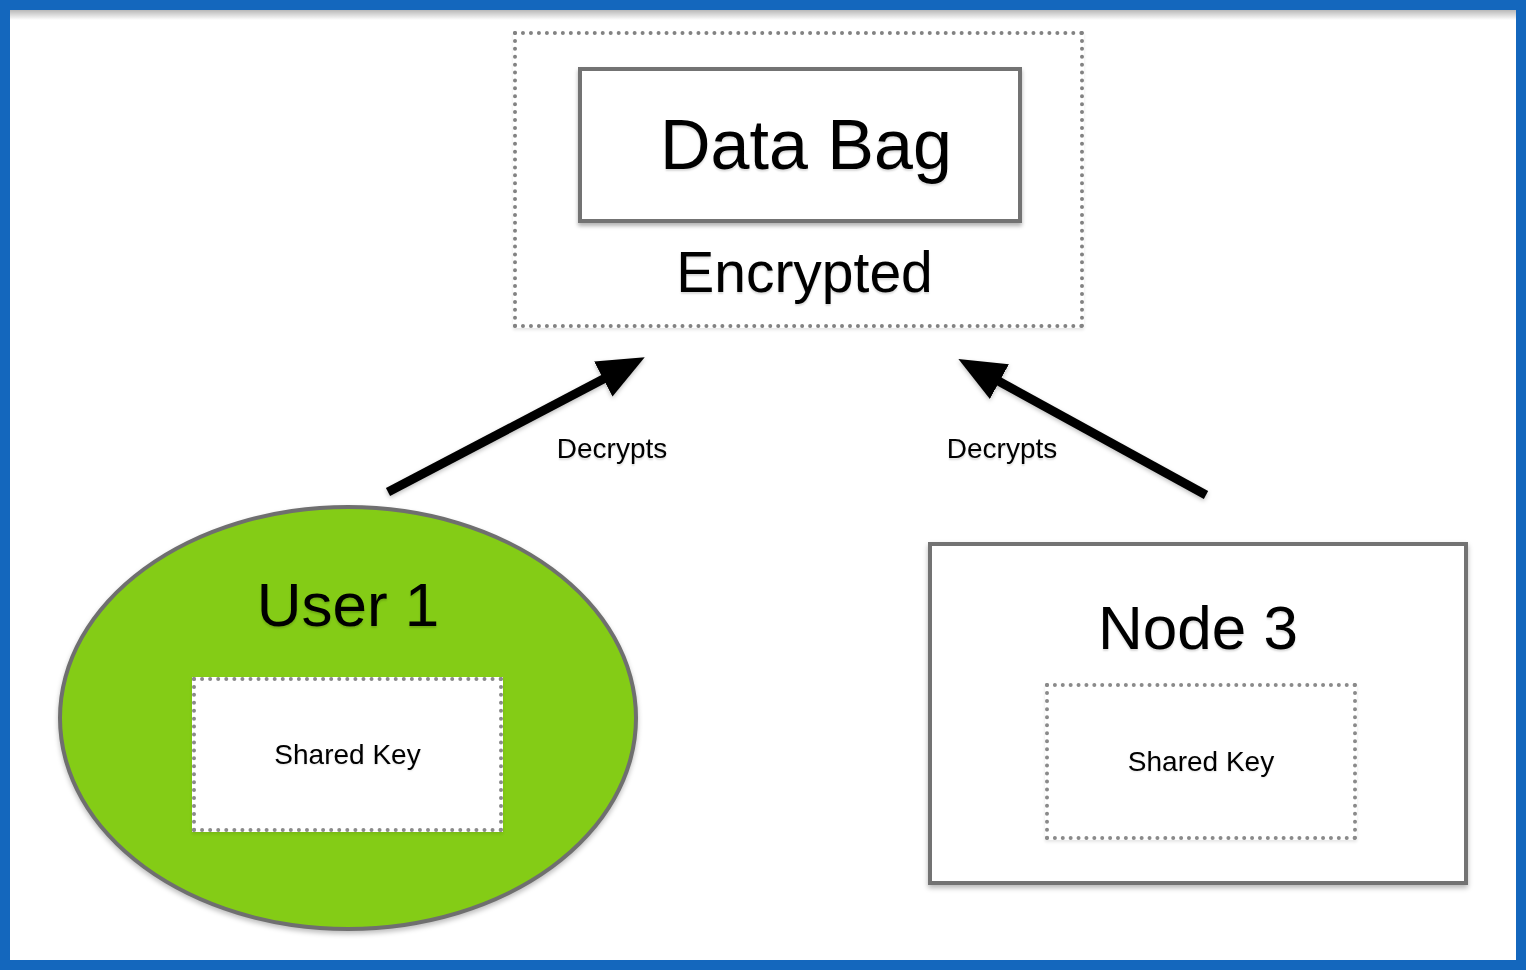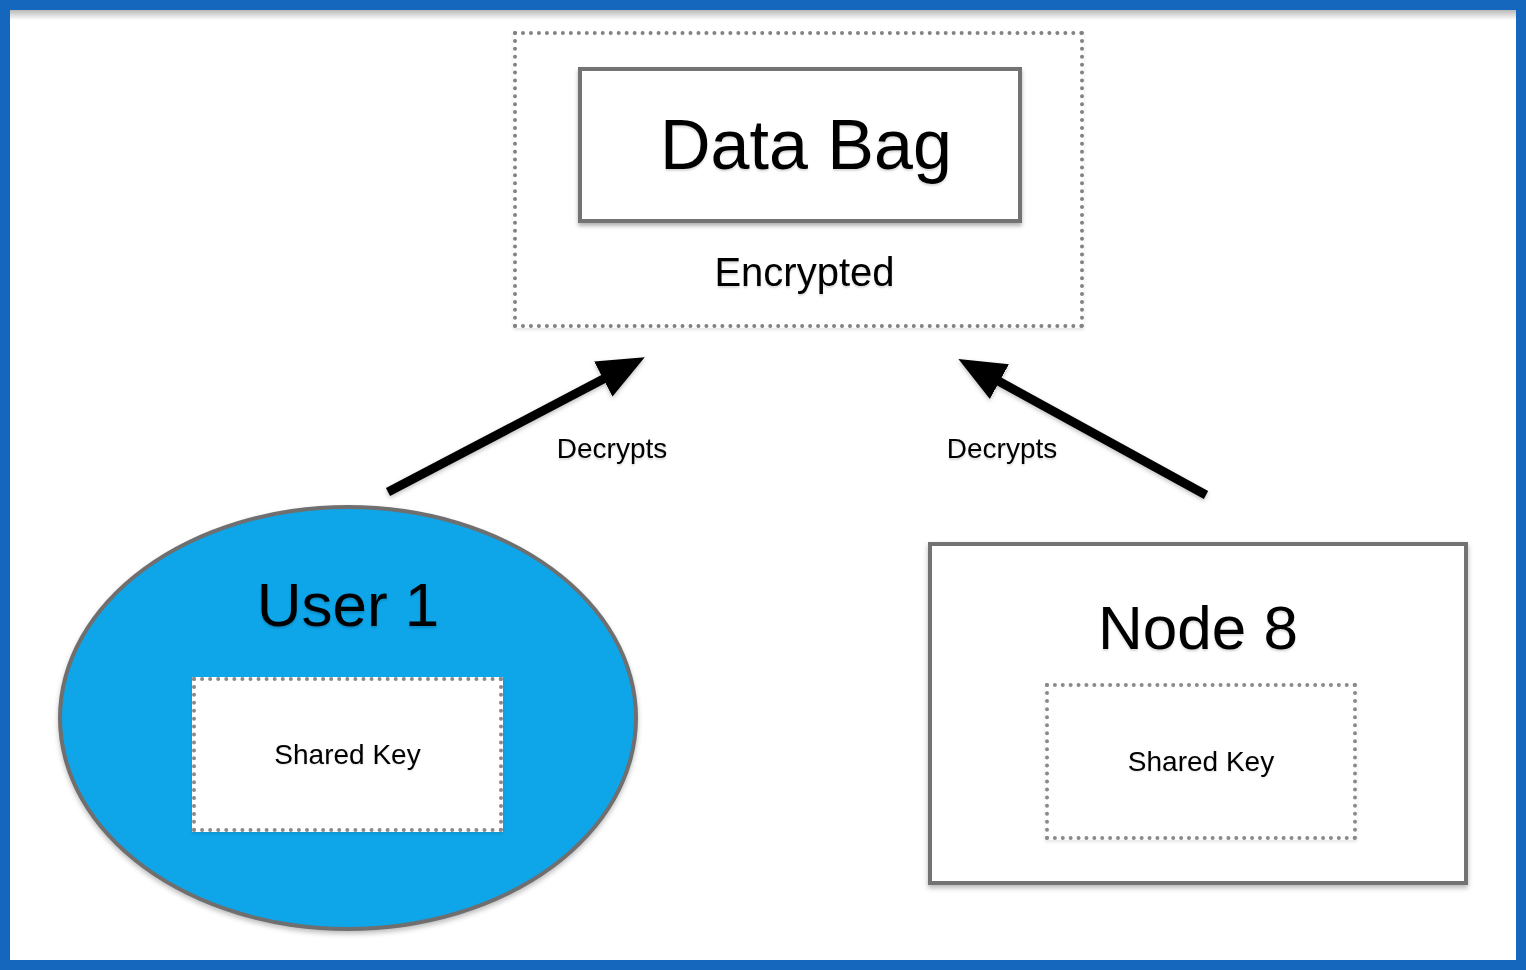--- a/index.html
+++ b/index.html
@@ -56,34 +56,34 @@
     text-shadow: 0 2px 2px rgba(0,0,0,0.15);
     white-space: nowrap;
   }
   .encrypted-label {
     position: absolute;
     left: 12px; right: 0;
     top: 187px; height: 100px;
     display: flex;
     align-items: center;
     justify-content: center;
-    font-size: 40px;
+    font-size: 57px;
     line-height: 1;
     text-shadow: 0 2px 2px rgba(0,0,0,0.15);
   }
 
   
   .user-ellipse {
     position: absolute;
     left: 48px; top: 495px;
     width: 580px; height: 426px;
     box-sizing: border-box;
     border: 4px solid #6f6f6f;
     border-radius: 50%;
-    background: #0ea5e9;
+    background: #84cc16;
     box-shadow: 0 3px 5px rgba(0,0,0,0.25);
   }
 
   
   .node-box {
     position: absolute;
     left: 918px; top: 532px;
     width: 540px; height: 343px;
     box-sizing: border-box;
     border: 4px solid #737373;
@@ -184,18 +184,18 @@
   <div class="decrypts right">Decrypts</div>
 
   <div class="user-ellipse">
     <div class="shape-title">User 1</div>
     <div class="key-box">
       <span>Shared Key</span>
     </div>
   </div>
 
   <div class="node-box">
-    <div class="shape-title">Node 8</div>
+    <div class="shape-title">Node 3</div>
     <div class="key-box">
       <span>Shared Key</span>
     </div>
   </div>
 </div>
 
 </body></html>

